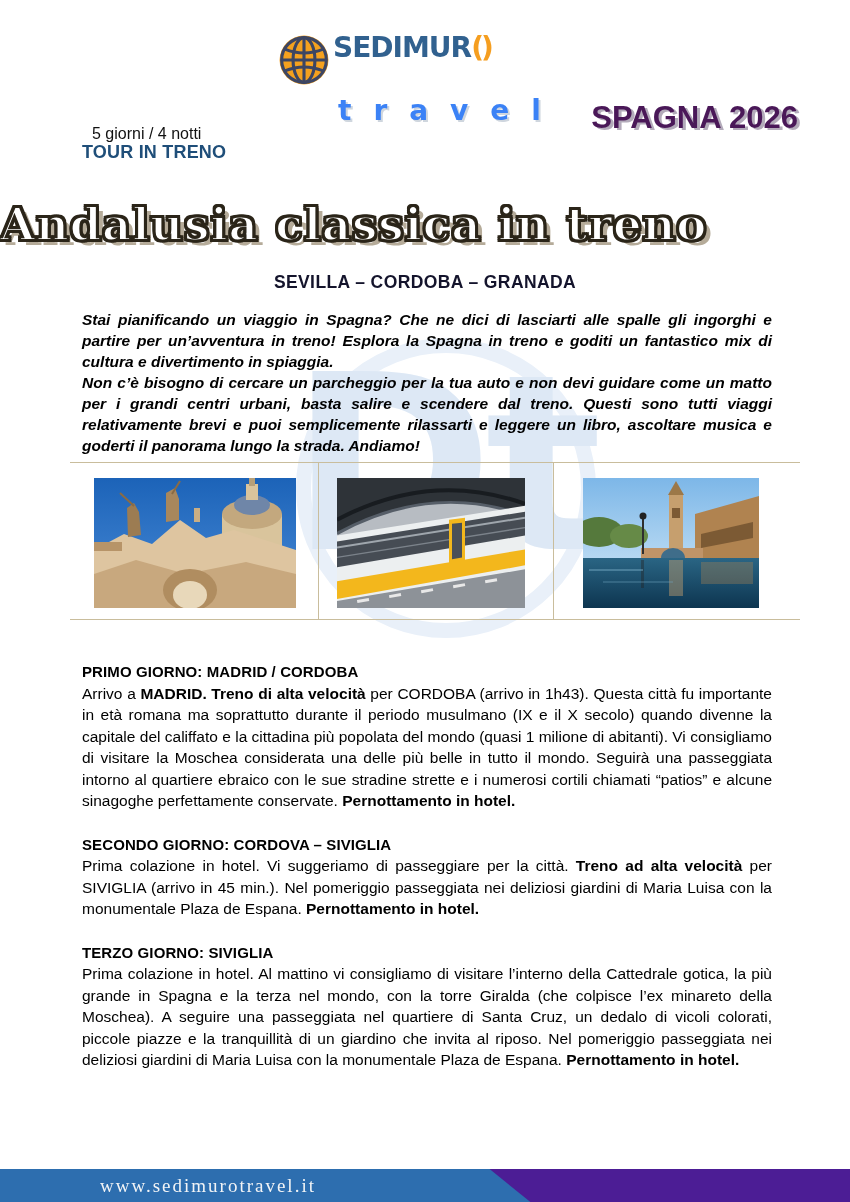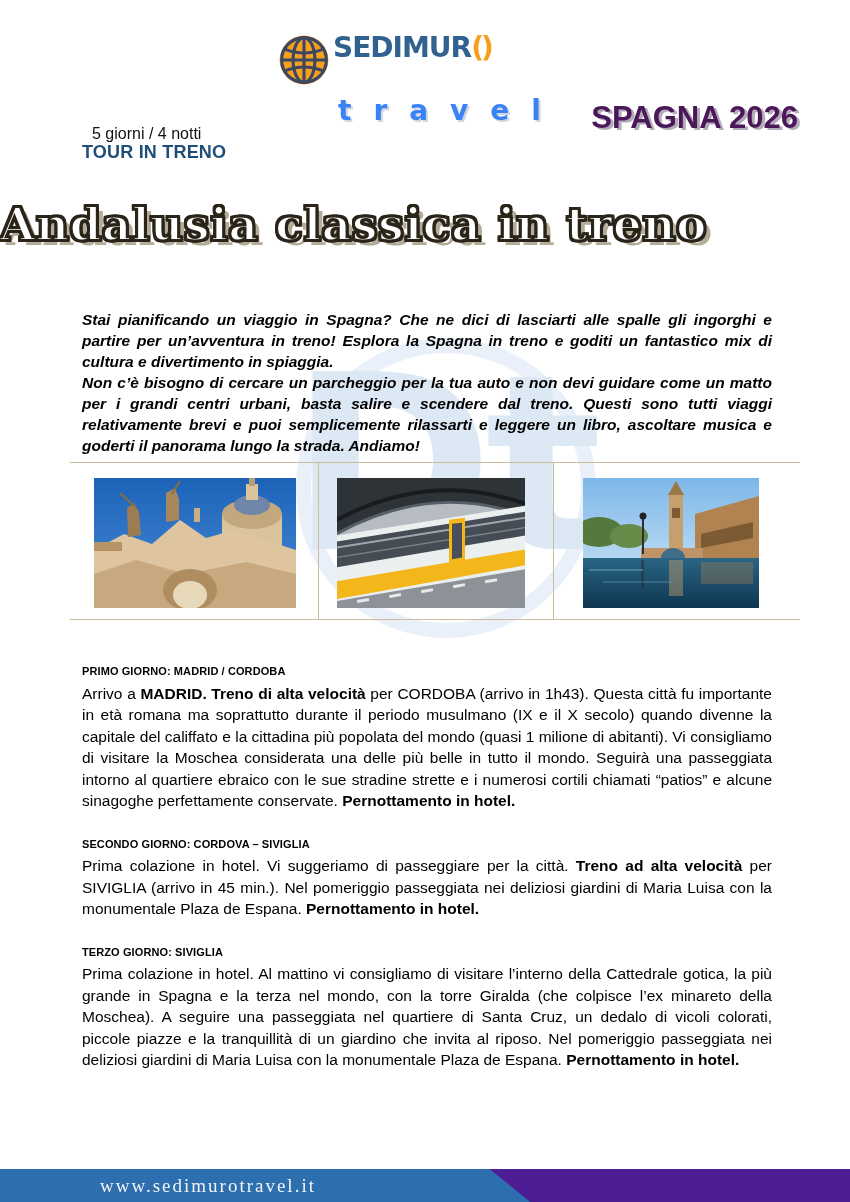--- a/index.html
+++ b/index.html
@@ -66,21 +66,21 @@
   .vsep-1 { left:318px; } .vsep-2 { left:553px; }
   .photo { position:absolute; top:478px; height:130px; z-index:2; }
   .photo svg { display:block; width:100%; height:100%; }
   .photo-1 { left:94px; width:202px; }
   .photo-2 { left:337px; width:188px; }
   .photo-3 { left:583px; width:176px; }
 
   
   .itinerary { position:absolute; left:82px; top:661px; width:690px; z-index:2; }
   .day { margin-bottom:22px; }
-  .day-heading { font-size:11px; font-weight:bold; line-height:21.5px;
+  .day-heading { font-size:15px; font-weight:bold; line-height:21.5px;
     letter-spacing:0.1px; }
   .day-paragraph { font-size:15.5px; line-height:21.5px; text-align:justify; }
 
   
   .footer { position:absolute; left:0; bottom:0; width:850px; height:33px;
     background:#4c1d95; z-index:3; }
   .footer-dark { position:absolute; inset:0; background:#2d6eaf;
     clip-path:polygon(0 0, 57.6% 0, 62.4% 100%, 0 100%); }
   .footer-url { position:absolute; left:100px; top:0; height:33px;
     line-height:34px; font-family:"Liberation Serif", serif; font-size:19px;
@@ -110,20 +110,21 @@
     </span>
     <div class="brand"><span>SEDIMUR</span><span class="paren">()</span></div>
     <div class="brand-sub">travel</div>
   </div>
 
   <div class="tour-label">TOUR IN TRENO</div>
   <div class="duration">5 giorni / 4 notti</div>
   <div class="edition">SPAGNA 2026</div>
 
   <div class="page-title">Andalusia classica in treno</div>
+  <div class="route-title">SEVILLA – CORDOBA – GRANADA</div>
 
   <div class="intro">
     <p>Stai pianificando un viaggio in Spagna? Che ne dici di lasciarti alle spalle gli ingorghi e partire per un’avventura in treno! Esplora la Spagna in treno e goditi un fantastico mix di cultura e divertimento in spiaggia.</p>
     <p>Non c’è bisogno di cercare un parcheggio per la tua auto e non devi guidare come un matto per i grandi centri urbani, basta salire e scendere dal treno. Questi sono tutti viaggi relativamente brevi e puoi semplicemente rilassarti e leggere un libro, ascoltare musica e goderti il panorama lungo la strada. Andiamo!</p>
   </div>
 
   <div class="rule rule-top"></div>
   <div class="rule rule-bottom"></div>
   <div class="vsep vsep-1"></div>
   <div class="vsep vsep-2"></div>

